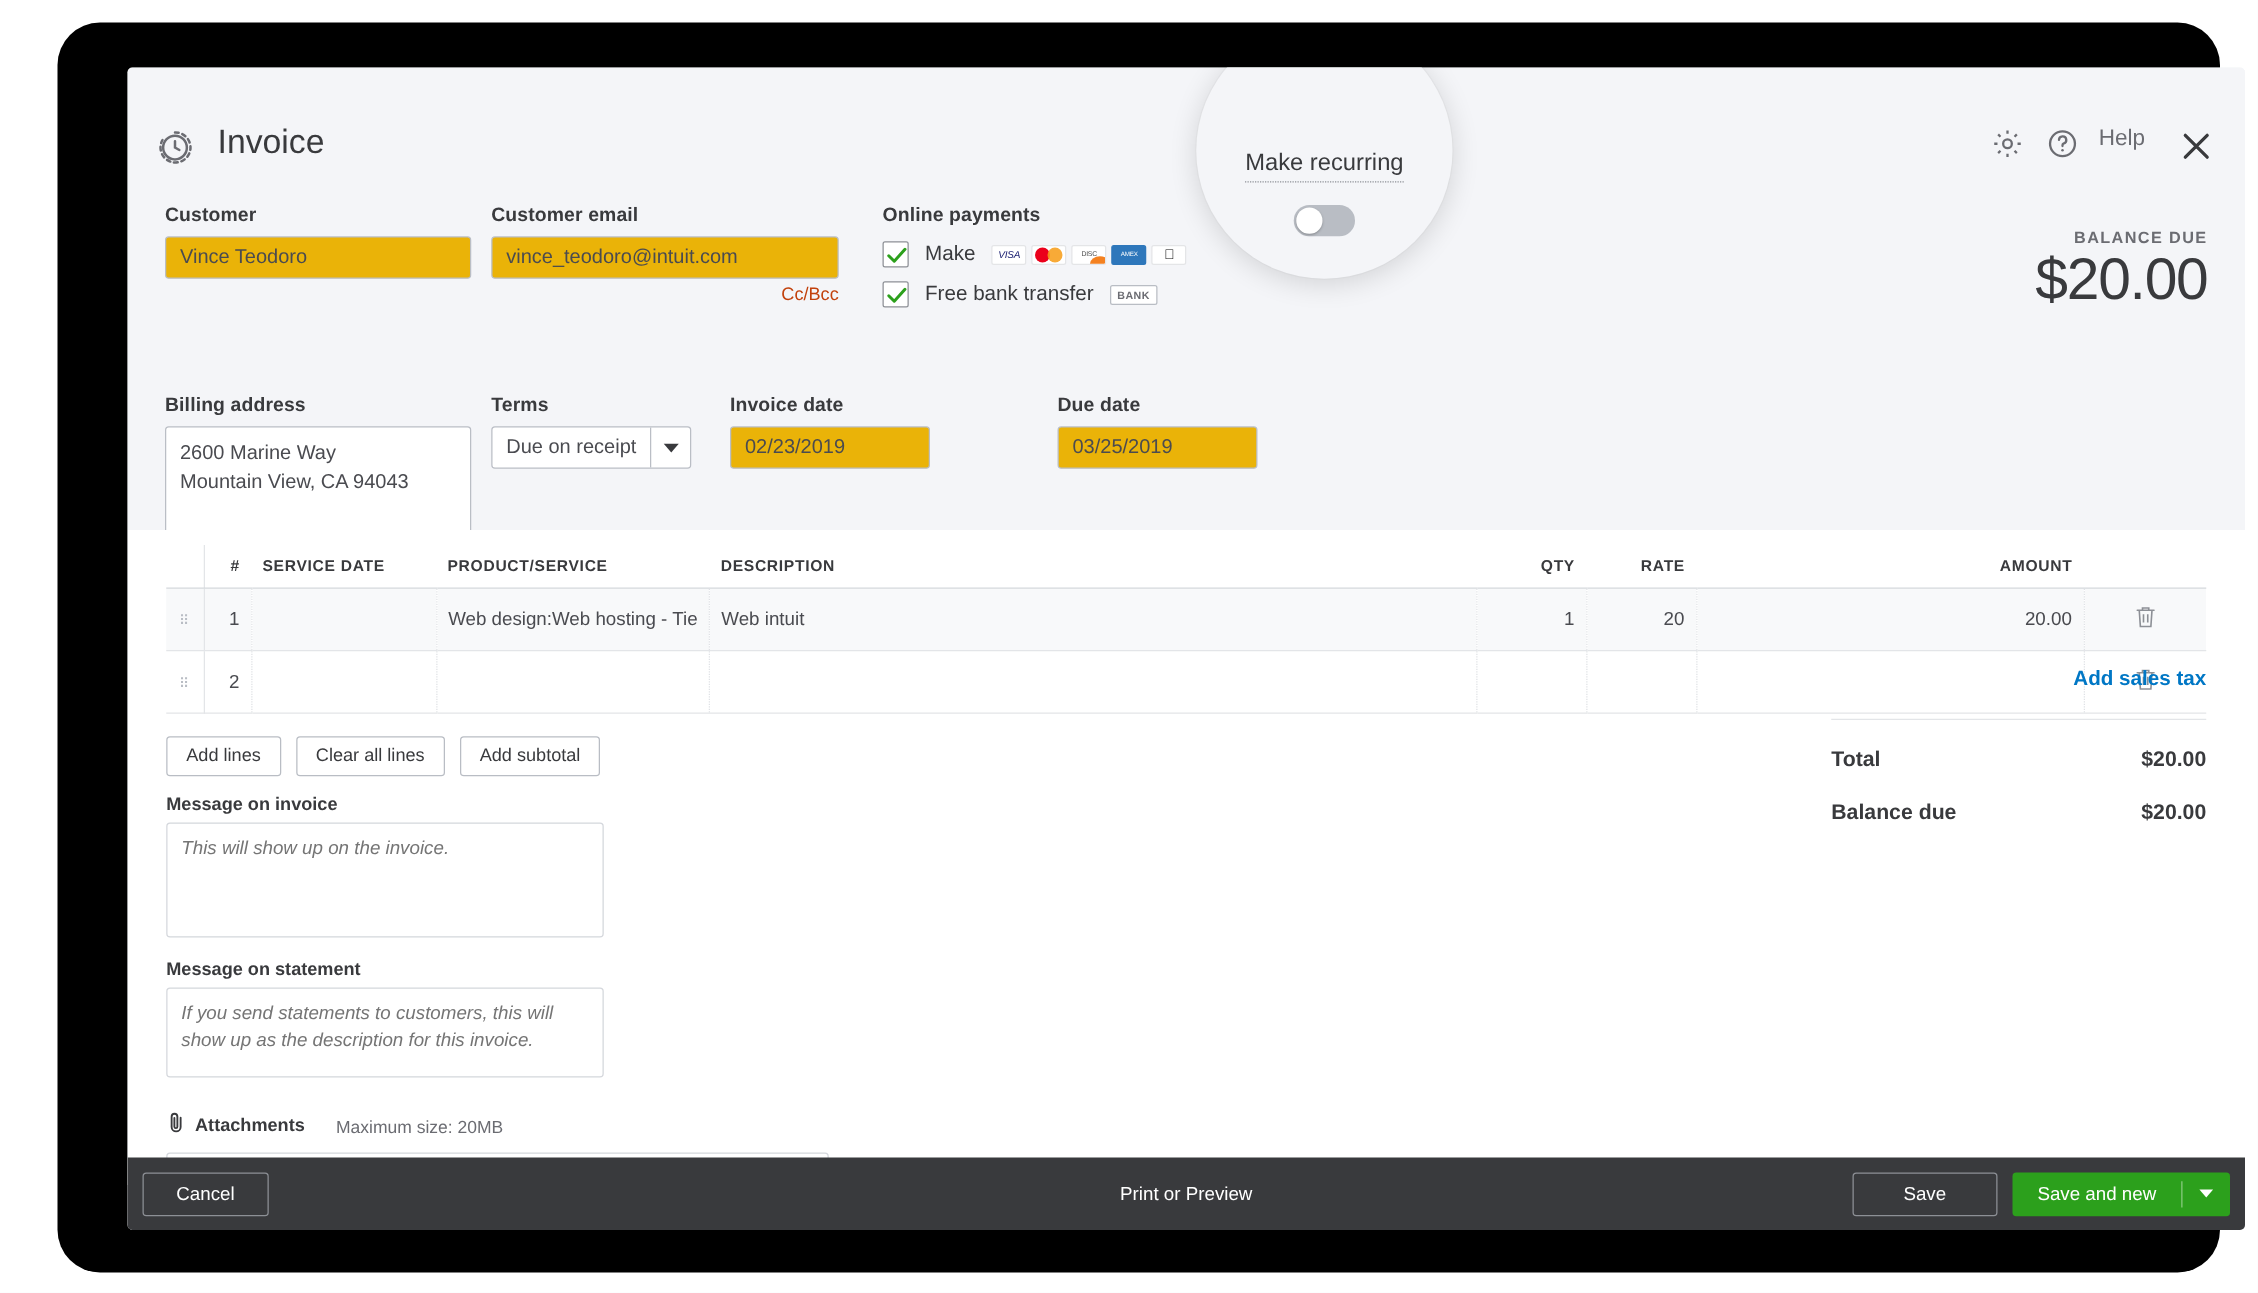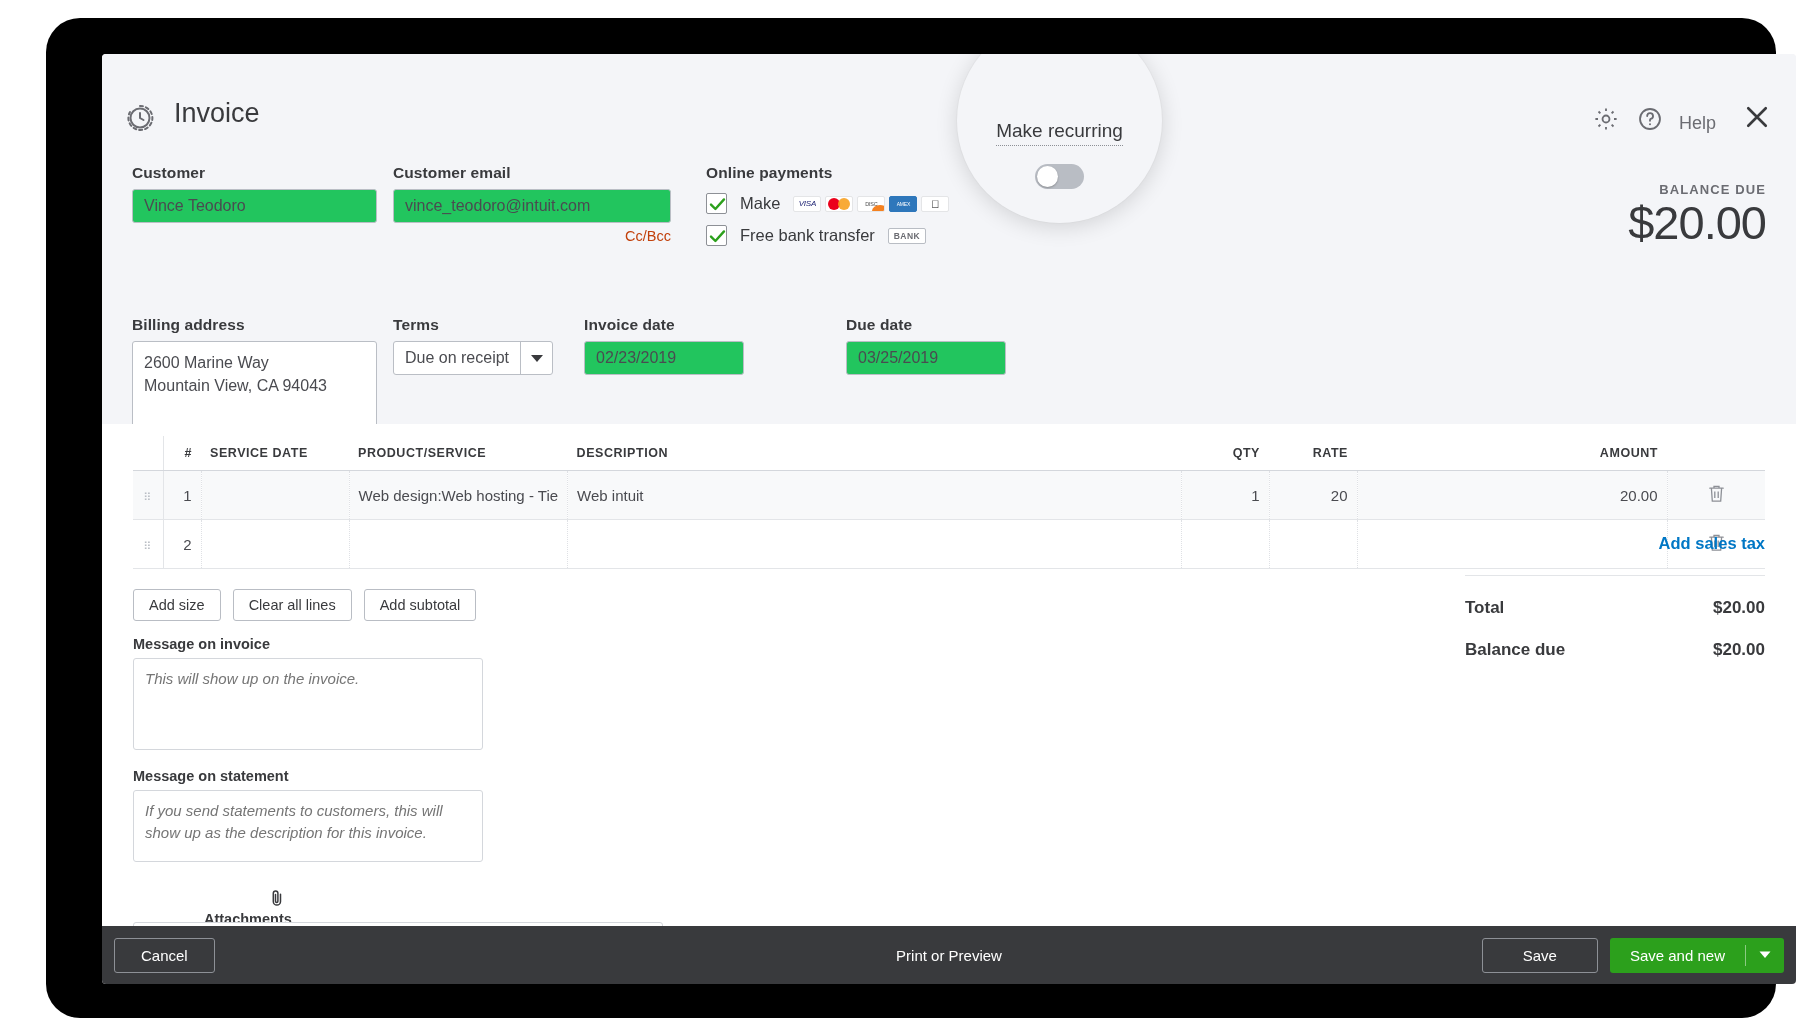--- a/index.html
+++ b/index.html
@@ -36,31 +36,31 @@
 
   .hdr-icon {
     position: absolute; left: 22px; top: 48px;
     width: 32px; height: 32px;
   }
   .page-title {
     position: absolute; left: 72px; top: 44px;
     font-size: 27px; color: #393a3d; font-weight: 400;
   }
 
-  .hdr-right { position: absolute; right: 22px; top: 46px; display: flex; align-items: flex-end; gap: 14px; }
+  .hdr-right { position: absolute; right: 22px; top: 46px; display: flex; align-items: flex-start; gap: 14px; }
   .icon-btn { width: 30px; height: 30px; display: flex; align-items: center; justify-content: center; cursor: pointer; }
   .help-text { font-size: 18px; color: #6b6c72; cursor: pointer; }
   .close-x { width: 34px; height: 34px; display: flex; align-items: center; justify-content: center; cursor: pointer; margin-left: 10px;}
 
   .fld-label {
     font-size: 15.5px; color: #393a3d; font-weight: 700;
     letter-spacing: .1px; margin-bottom: 7px;
   }
   .txtbox {
-    background: #22c55e; border: 1px solid #babec5; border-radius: 3px;
+    background: #eab308; border: 1px solid #babec5; border-radius: 3px;
     height: 34px; display: flex; align-items: center;
     padding: 0 11px; font-size: 16px; color: #4a4b50;
   }
 
   .grp-customer { position: absolute; left: 30px; top: 110px; width: 245px; }
   .grp-email    { position: absolute; left: 291px; top: 110px; width: 278px; }
   .ccbcc {
     text-align: right; margin-top: 5px;
     font-size: 14.5px; color: #c2410c; cursor: pointer;
   }
@@ -181,21 +181,21 @@
   .ta {
     width: 100%; border: 1px solid #d4d7dc; border-radius: 3px;
     padding: 9px 11px; font-size: 15px; color: #b9bdc4;
     font-style: italic; line-height: 1.45;
     background: #fff; resize: none;
     font-family: "Liberation Sans", sans-serif;
   }
   .ta-inv { height: 92px; }
   .ta-stm { height: 72px; }
 
-  .attach { position: absolute; left: 31px; top: 465px; display: flex; align-items: flex-end; flex-direction: column; }
+  .attach { position: absolute; left: 31px; top: 465px; display: flex; align-items: center; }
   .clip { margin-right: 7px; }
   .attach-label { font-size: 14.5px; color: #393a3d; font-weight: 700; }
   .attach-max { font-size: 14px; color: #6b6c72; margin-left: 25px; }
   .drop-zone {
     position: absolute; left: 31px; top: 498px; width: 530px; height: 40px;
     border: 1px solid #d4d7dc; border-radius: 3px; background: #fff;
   }
 
   .totals { position: absolute; right: 31px; top: 110px; width: 300px; }
   .add-tax { text-align: right; font-size: 16.5px; color: #0077c5; font-weight: 700; cursor: pointer; }
@@ -398,21 +398,21 @@
               <svg width="17" height="19" viewBox="0 0 17 19" fill="none" stroke="#8d9096" stroke-width="1.3">
                 <path d="M1.8 4.2h13.4M6 4.2V2.4h5v1.8M3.4 4.2l.9 13h8.4l.9-13" stroke-linecap="round"></path>
                 <path d="M6.8 7.4v6.6M10.2 7.4v6.6"></path>
               </svg>
             </td>
           </tr>
         </tbody>
       </table>
 
       <div class="line-btns">
-        <button class="btn-sm">Add size</button>
+        <button class="btn-sm">Add lines</button>
         <button class="btn-sm">Clear all lines</button>
         <button class="btn-sm">Add subtotal</button>
       </div>
 
       <div class="msg-grp msg-inv">
         <div class="sub-label">Message on invoice</div>
         <textarea class="ta ta-inv" placeholder="This will show up on the invoice." style=""></textarea>
       </div>
 
       <div class="msg-grp msg-stm">

